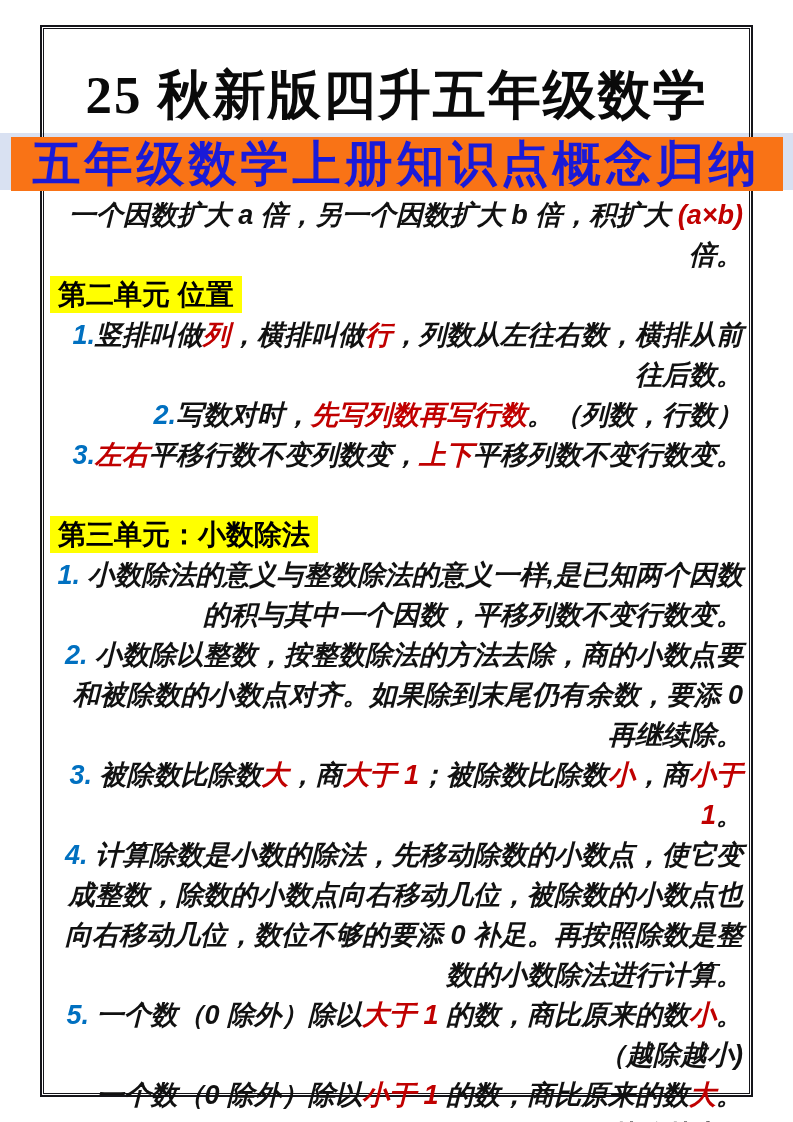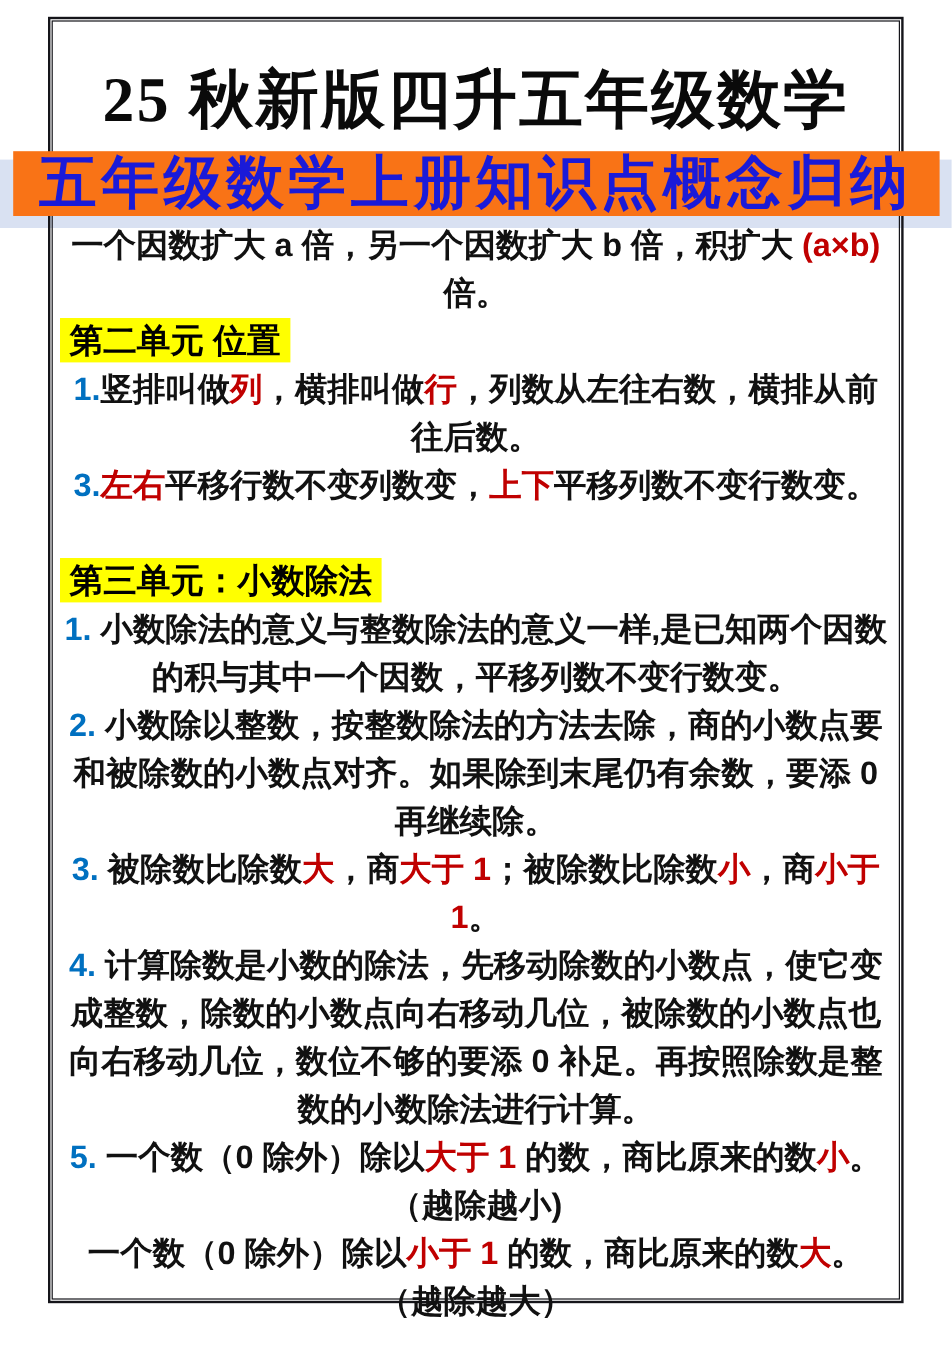--- a/index.html
+++ b/index.html
@@ -16,21 +16,21 @@
     position: absolute;
     top: 133px; left: 0;
     width: 793px; height: 57px;
     background: var(--band-blue, #d9e1f2);
     z-index: 1;
   }
 
   
   .frame {
     position: absolute;
-    left: 40px; top: 14px;
+    left: 40px; top: 25px;
     width: 707px; height: 1066px;
     border: 2px solid var(--border-dark, #15151a);
     padding: 1px;
     z-index: 2;
   }
   .frame-inner {
     width: 100%; height: 100%;
     border: 1px solid var(--border-dark, #15151a);
     box-sizing: border-box;
     position: relative;
@@ -72,21 +72,21 @@
   }
 
   .blocks {
     margin-top: 3px;
     font-size: 27px;
     line-height: 40px;
     font-weight: 600;
     color: #111111;
   }
 
-  .para { text-align: center; }
+  .para { text-align: right; font-style: italic; }
 
   .heading { text-align: left; }
   .heading .hl {
     background: var(--highlight-yellow, #ffff00);
     font-weight: bold;
     font-size: 28px;
     padding: 3px 8px;
     color: #000000;
   }
 
@@ -108,20 +108,21 @@
       <div class="page-title">25 秋新版四升五年级数学</div>
 
       <div class="subtitle-row">
         <div class="subtitle-box">五年级数学上册知识点概念归纳</div>
       </div>
 
       <div class="blocks">
           <div class="para"><span class="seg-black">一个因数扩大 a 倍，另一个因数扩大 b 倍，积扩大 </span><span class="seg-red">(a×b)</span><span class="seg-black"> 倍。</span></div>
           <div class="heading"><span class="hl">第二单元 位置</span></div>
           <div class="para"><span class="seg-blue">1.</span><span class="seg-black">竖排叫做</span><span class="seg-red">列</span><span class="seg-black">，横排叫做</span><span class="seg-red">行</span><span class="seg-black">，列数从左往右数，横排从前往后数。</span></div>
+          <div class="para"><span class="seg-blue">2.</span><span class="seg-black">写数对时，</span><span class="seg-red">先写列数再写行数</span><span class="seg-black">。（列数，行数）</span></div>
           <div class="para"><span class="seg-blue">3.</span><span class="seg-red">左右</span><span class="seg-black">平移行数不变列数变，</span><span class="seg-red">上下</span><span class="seg-black">平移列数不变行数变。</span></div>
           <div class="spacer"></div>
           <div class="heading"><span class="hl">第三单元：小数除法</span></div>
           <div class="para"><span class="seg-blue">1.</span><span class="seg-black"> 小数除法的意义与整数除法的意义一样,是已知两个因数的积与其中一个因数，平移列数不变行数变。</span></div>
           <div class="para"><span class="seg-blue">2.</span><span class="seg-black"> 小数除以整数，按整数除法的方法去除，商的小数点要和被除数的小数点对齐。如果除到末尾仍有余数，要添 0 再继续除。</span></div>
           <div class="para"><span class="seg-blue">3.</span><span class="seg-black"> 被除数比除数</span><span class="seg-red">大</span><span class="seg-black">，商</span><span class="seg-red">大于 1</span><span class="seg-black">；被除数比除数</span><span class="seg-red">小</span><span class="seg-black">，商</span><span class="seg-red">小于 1</span><span class="seg-black">。</span></div>
           <div class="para"><span class="seg-blue">4.</span><span class="seg-black"> 计算除数是小数的除法，先移动除数的小数点，使它变成整数，除数的小数点向右移动几位，被除数的小数点也向右移动几位，数位不够的要添 0 补足。再按照除数是整数的小数除法进行计算。</span></div>
           <div class="para"><span class="seg-blue">5.</span><span class="seg-black"> 一个数（0 除外）除以</span><span class="seg-red">大于 1</span><span class="seg-black"> 的数，商比原来的数</span><span class="seg-red">小</span><span class="seg-black">。（越除越小)</span></div>
           <div class="para"><span class="seg-black">一个数（0 除外）除以</span><span class="seg-red">小于 1</span><span class="seg-black"> 的数，商比原来的数</span><span class="seg-red">大</span><span class="seg-black">。（越除越大）</span></div>
         </div>

